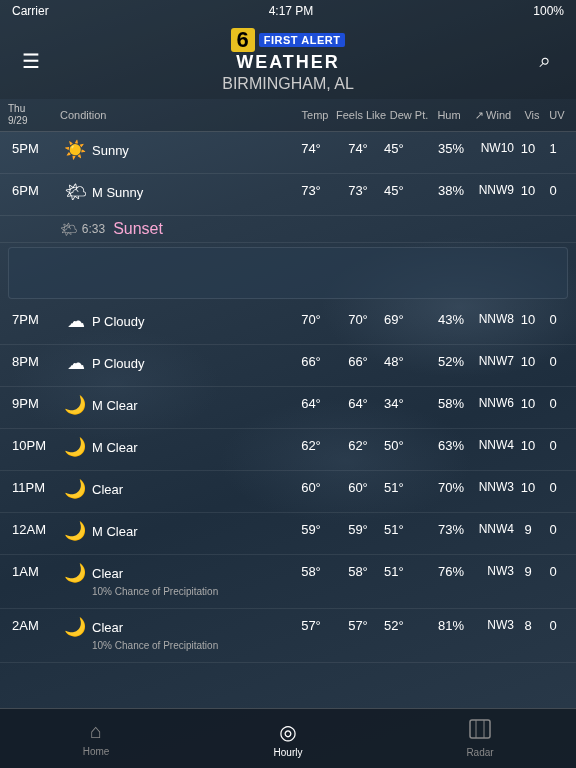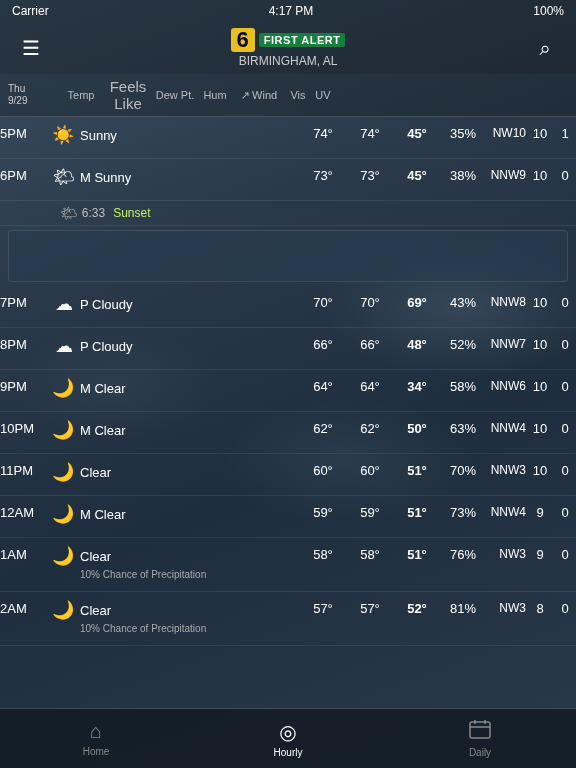--- a/index.html
+++ b/index.html
@@ -75,38 +75,38 @@
       background: #e8c020;
       color: #000;
       font-weight: 900;
       font-size: 22px;
       padding: 0 6px;
       border-radius: 3px;
       line-height: 1.1;
     }
 
     .logo-first-alert {
-      background: #15803d;
+      background: #1d4ed8;
       color: #fff;
       font-weight: 900;
       font-size: 11px;
       padding: 1px 5px;
       border-radius: 2px;
       letter-spacing: 0.5px;
     }
 
     .logo-weather {
       font-size: 18px;
       font-weight: 900;
       letter-spacing: 2px;
       color: #fff;
     }
 
     .city-name {
-      font-size: 12px;
+      font-size: 16px;
       color: #ccc;
       text-align: center;
       padding-top: 2px;
     }
 
     .hamburger-icon, .search-icon {
       font-size: 20px;
       color: #fff;
       width: 30px;
       text-align: center;
@@ -117,37 +117,37 @@
       display: flex;
       align-items: center;
       padding: 4px 8px;
       border-bottom: 1px solid rgba(255,255,255,0.15);
       background: rgba(0,0,0,0.2);
     }
 
     .col-time { width: 52px; font-size: 11px; color: #bbb; }
     .col-condition { flex: 1; font-size: 11px; color: #bbb; }
     .col-temp { width: 42px; font-size: 11px; color: #bbb; text-align: center; }
-    .col-feels { width: 52px; font-size: 15px; color: #bbb; text-align: center; }
+    .col-feels { width: 52px; font-size: 11px; color: #bbb; }
     .col-dew { width: 42px; font-size: 11px; color: #bbb; text-align: center; }
     .col-hum { width: 38px; font-size: 11px; color: #bbb; text-align: center; }
     .col-wind { width: 50px; font-size: 11px; color: #bbb; text-align: center; }
     .col-vis { width: 28px; font-size: 11px; color: #bbb; text-align: center; }
     .col-uv { width: 22px; font-size: 11px; color: #bbb; text-align: center; }
 
     
     .weather-rows {
       flex: 1;
       overflow: hidden;
     }
 
     .weather-row {
       display: flex;
       align-items: flex-start;
-      padding: 7px 0;
+      padding: 7px 12px;
       border-bottom: 1px solid rgba(255,255,255,0.08);
       min-height: 42px;
     }
 
     .weather-row.has-sub {
       min-height: 54px;
     }
 
     .weather-row .row-time {
       width: 52px;
@@ -180,43 +180,43 @@
 
     .weather-row .row-sub {
       font-size: 10px;
       color: #aaa;
       padding-top: 2px;
       padding-left: 28px;
     }
 
     .weather-row .row-temp { width: 42px; font-size: 13px; color: #fff; text-align: center; padding-top: 2px; }
     .weather-row .row-feels { width: 52px; font-size: 13px; color: #fff; text-align: center; padding-top: 2px; }
-    .weather-row .row-dew { width: 42px; font-size: 13px; color: #fff; text-align: center; padding-top: 2px; font-weight: bold; }
+    .weather-row .row-dew { width: 42px; font-size: 13px; color: #fff; text-align: left; padding-top: 2px; }
     .weather-row .row-hum { width: 38px; font-size: 13px; color: #fff; text-align: right; padding-top: 2px; }
     .weather-row .row-wind { width: 50px; font-size: 12px; color: #fff; text-align: right; padding-top: 2px; }
     .weather-row .row-vis { width: 28px; font-size: 13px; color: #fff; text-align: center; padding-top: 2px; }
     .weather-row .row-uv { width: 22px; font-size: 13px; color: #fff; text-align: center; padding-top: 2px; }
 
     
     .sunset-row {
       display: flex;
       align-items: center;
       padding: 4px 8px 4px 60px;
       border-bottom: 1px solid rgba(255,255,255,0.08);
       gap: 4px;
     }
 
     .sunset-row .sunset-icon {
       font-size: 14px;
       color: #aaa;
     }
 
     .sunset-row .sunset-text {
-      font-size: 12px;
-      color: #bef264;
+      font-size: 16px;
+      color: #f9a8d4;
       text-align: center;
     }
 
     
     .ad-banner {
       background: rgba(40,60,80,0.6);
       border: 1px solid rgba(255,255,255,0.1);
       margin: 4px 8px;
       height: 52px;
       border-radius: 4px;
@@ -274,30 +274,32 @@
     <span>100%</span>
   </div>
 
   <div class="header">
     <div class="hamburger-icon">☰</div>
     <div class="header-logo">
       <div class="logo-top">
         <span class="logo-six">6</span>
         <span class="logo-first-alert">FIRST ALERT</span>
       </div>
+      <div class="logo-weather">WEATHER</div>
       <div class="city-name">BIRMINGHAM, AL</div>
     </div>
     <div class="search-icon">⌕</div>
   </div>
 
   <div class="col-headers">
     <div class="col-time">
       <div style="font-size:10px;color:#ccc;line-height:1.2;">Thu</div>
       <div style="font-size:10px;color:#ccc;line-height:1.2;">9/29</div>
     </div>
+    <div class="col-condition">Condition</div>
     <div class="col-temp">Temp</div>
     <div class="col-feels">Feels Like</div>
     <div class="col-dew">Dew Pt.</div>
     <div class="col-hum">Hum</div>
     <div class="col-wind" style="display:flex;align-items:center;justify-content:center;gap:2px;">
       <span style="font-size:11px;">↗</span>
       <span style="font-size:11px;color:#bbb;">Wind</span>
     </div>
     <div class="col-vis">Vis</div>
     <div class="col-uv">UV</div>
@@ -491,23 +493,22 @@
     <div class="nav-item">
       <span class="nav-icon">⌂</span>
       <span class="nav-label">Home</span>
     </div>
     <div class="nav-item active">
       <span class="nav-icon" style="color:#fff;">◎</span>
       <span class="nav-label" style="color:#fff;">Hourly</span>
     </div>
     <div class="nav-item">
       <span class="nav-icon">
-        <svg width="22" height="20" viewBox="0 0 22 20" fill="#888">
-          <rect x="1" y="3" width="20" height="16" rx="2" fill="none" stroke="#888" stroke-width="1.5"></rect>
-          <line x1="6" y1="1" x2="6" y2="5" stroke="#888" stroke-width="1.5"></line>
-          <line x1="16" y1="1" x2="16" y2="5" stroke="#888" stroke-width="1.5"></line>
-          <line x1="1" y1="8" x2="21" y2="8" stroke="#888" stroke-width="1.5"></line>
+        <svg width="22" height="20" viewBox="0 0 22 20" fill="none">
+          <rect x="1" y="1" width="20" height="18" rx="2" stroke="#888" stroke-width="1.5"></rect>
+          <line x1="7" y1="1" x2="7" y2="19" stroke="#888" stroke-width="1"></line>
+          <line x1="15" y1="1" x2="15" y2="19" stroke="#888" stroke-width="1"></line>
         </svg>
       </span>
-      <span class="nav-label">Daily</span>
+      <span class="nav-label">Radar</span>
     </div>
   </div>
 </div>
 
 </body></html>

